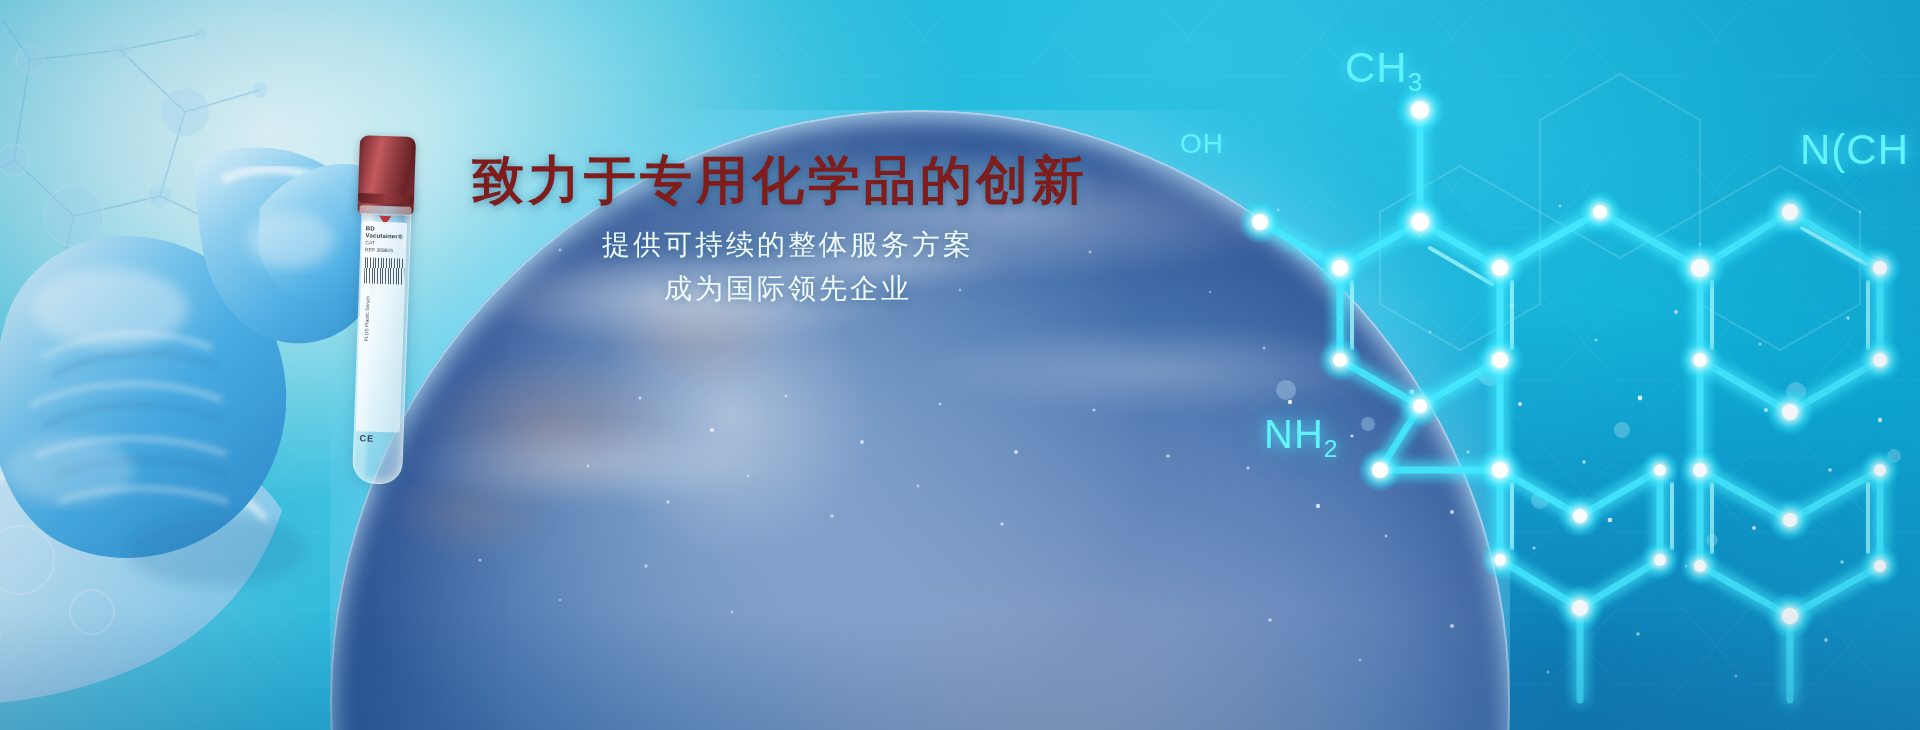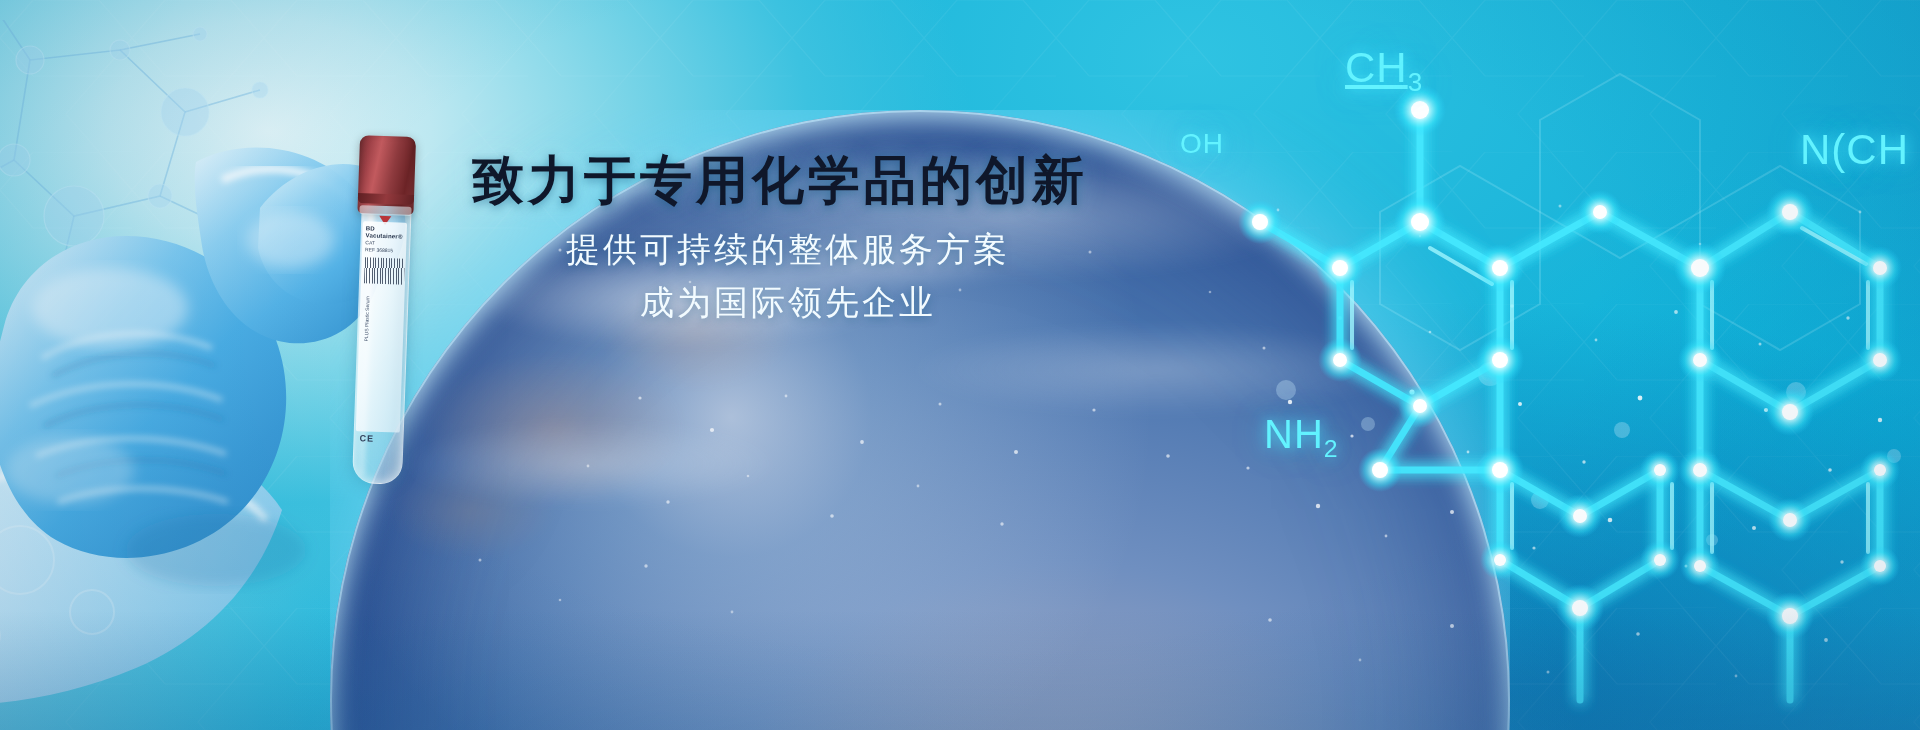--- a/index.html
+++ b/index.html
@@ -162,48 +162,48 @@
   
   .copy{
     position:absolute;left:0;top:150px;width:1560px;
     text-align:center;
     z-index:40;
   }
   .headline{
     margin:0;
     font-size:52px;
     font-weight:bold;
-    color:#0f172a;
+    color:#7f1d1d;
     letter-spacing:4px;
     line-height:1.16;
     text-shadow:0 2px 10px rgba(10,80,120,.55), 0 0 26px rgba(180,240,255,.45);
   }
   .subline{
     margin:14px 0 0 16px;
-    font-size:34px;
+    font-size:28px;
     font-weight:normal;
     color:#f2fbff;
     letter-spacing:3px;
     line-height:1.50;
     text-shadow:0 2px 8px rgba(10,80,120,.45);
   }
 
   
   .chem{
     position:absolute;
     color:#63f3ff;
     font-family:"Liberation Sans","DejaVu Sans",sans-serif;
     font-weight:300;
     letter-spacing:1px;
     text-shadow:0 0 14px rgba(80,240,255,.85), 0 0 30px rgba(40,200,255,.55);
     white-space:nowrap;
     z-index:22;
   }
   .chem sub{font-size:.62em;}
-  .chem-ch3{left:1345px;top:44px;font-size:42px;text-decoration:underline;}
+  .chem-ch3{left:1345px;top:44px;font-size:42px;}
   .chem-oh{left:1180px;top:128px;font-size:28px;}
   .chem-nch-top{left:1800px;top:126px;font-size:42px;}
   .chem-nh2{left:1264px;top:412px;font-size:40px;text-align:center;}
   .chem-nch2{left:1322px;top:468px;font-size:40px;}
 
   
   .bottom-fade{
     position:absolute;left:0;right:0;bottom:0;height:120px;
     background:linear-gradient(180deg, rgba(20,90,150,0) 0%, rgba(18,80,140,.22) 100%);
     pointer-events:none;z-index:30;

